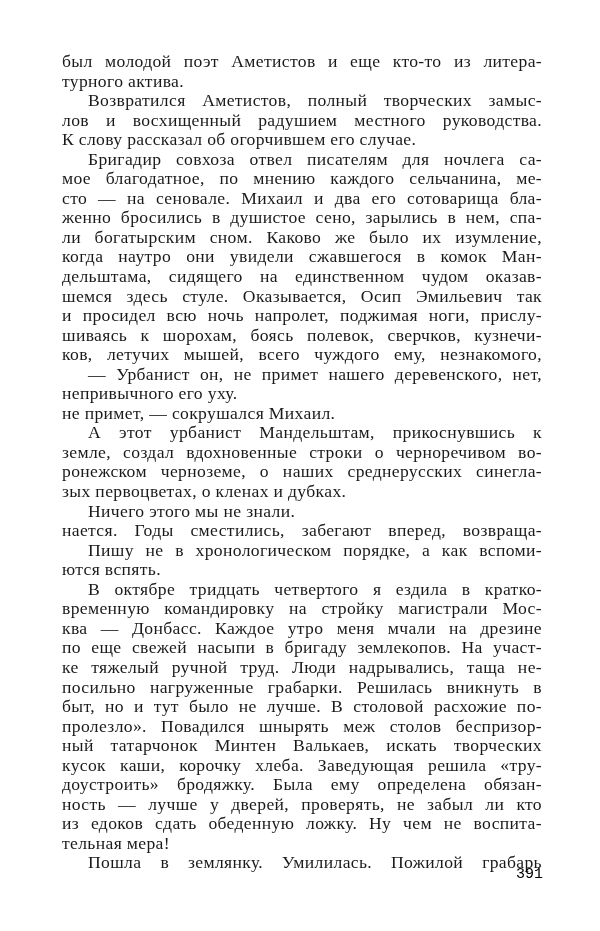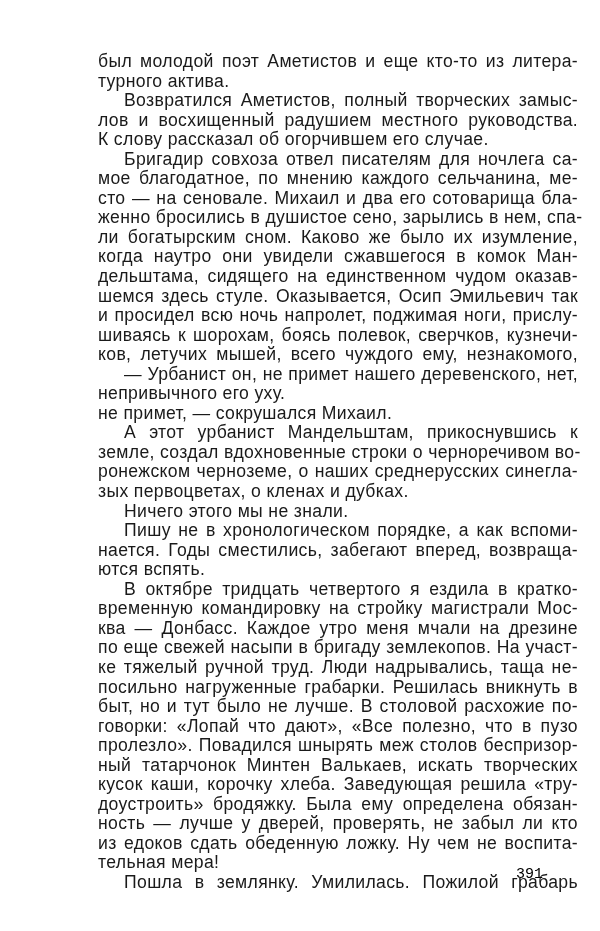--- a/index.html
+++ b/index.html
@@ -1,22 +1,21 @@
 <!DOCTYPE html>
 <html><head>
 <meta charset="utf-8">
 <style>
   html, body { margin: 0; padding: 0; background: #ffffff; }
   body { width: 600px; height: 931px; position: relative; overflow: hidden; }
   .page {
     position: absolute; left: 62px; top: 52px; width: 480px;
-    font-family: Liberation Sans, sans-serif;
+    font-family: Liberation Serif, serif;
     font-size: 17.6px; line-height: 19.55px; color: #1a1a1a;
     letter-spacing: 0.35px;
-    margin-left: 36px;
   }
   .line { display: block; white-space: nowrap; text-align: justify; text-align-last: justify; height: 19.55px; }
   .line.last { text-align-last: left; }
   .line.indent { padding-left: 26px; }
   .page-number {
     position: absolute; left: 516px; top: 866px;
     font-family: Liberation Mono, monospace;
     font-size: 15px; color: #000000;
   }
 </style>
@@ -41,31 +40,30 @@
     <span class="line">шиваясь к шорохам, боясь полевок, сверчков, кузнечи-</span>
     <span class="line">ков, летучих мышей, всего чуждого ему,  незнакомого,</span>
     <span class="line indent">— Урбанист он, не примет нашего деревенского, нет,</span>
     <span class="line last">непривычного его уху.</span>
     <span class="line last">не примет, — сокрушался Михаил.</span>
     <span class="line indent">А этот урбанист  Мандельштам,  прикоснувшись к</span>
     <span class="line">земле, создал вдохновенные строки о черноречивом во-</span>
     <span class="line">ронежском черноземе, о наших среднерусских синегла-</span>
     <span class="line last">зых первоцветах, о кленах и дубках.</span>
     <span class="line indent last">Ничего этого мы не знали.</span>
+    <span class="line">нается. Годы сместились, забегают вперед, возвраща-</span>
     <span class="line indent">Пишу не в хронологическом порядке, а как вспоми-</span>
-    <span class="line">нается. Годы сместились, забегают вперед, возвраща-</span>
     <span class="line last">ются вспять.</span>
     <span class="line indent">В октябре тридцать четвертого я ездила в кратко-</span>
     <span class="line">временную командировку на стройку магистрали Мос-</span>
     <span class="line">ква — Донбасс. Каждое утро меня мчали на дрезине</span>
     <span class="line">по еще свежей насыпи в бригаду землекопов. На участ-</span>
     <span class="line">ке тяжелый ручной труд. Люди надрывались, таща не-</span>
     <span class="line">посильно нагруженные грабарки. Решилась вникнуть в</span>
     <span class="line">быт, но и тут было не лучше. В столовой расхожие по-</span>
-    <span class="line">говорки: «Лопай что дают», «Все полезно, что в пузо</span>
     <span class="line">пролезло». Повадился шнырять меж столов беспризор-</span>
     <span class="line">ный татарчонок Минтен Валькаев, искать творческих</span>
     <span class="line">кусок каши, корочку хлеба. Заведующая решила «тру-</span>
     <span class="line">доустроить» бродяжку. Была ему определена обязан-</span>
     <span class="line">ность — лучше у дверей, проверять, не забыл ли кто</span>
     <span class="line">из едоков сдать обеденную ложку. Ну чем не воспита-</span>
     <span class="line last">тельная мера!</span>
     <span class="line indent">Пошла в землянку. Умилилась. Пожилой грабарь</span>
   </div>
 <div class="page-number">391</div>

